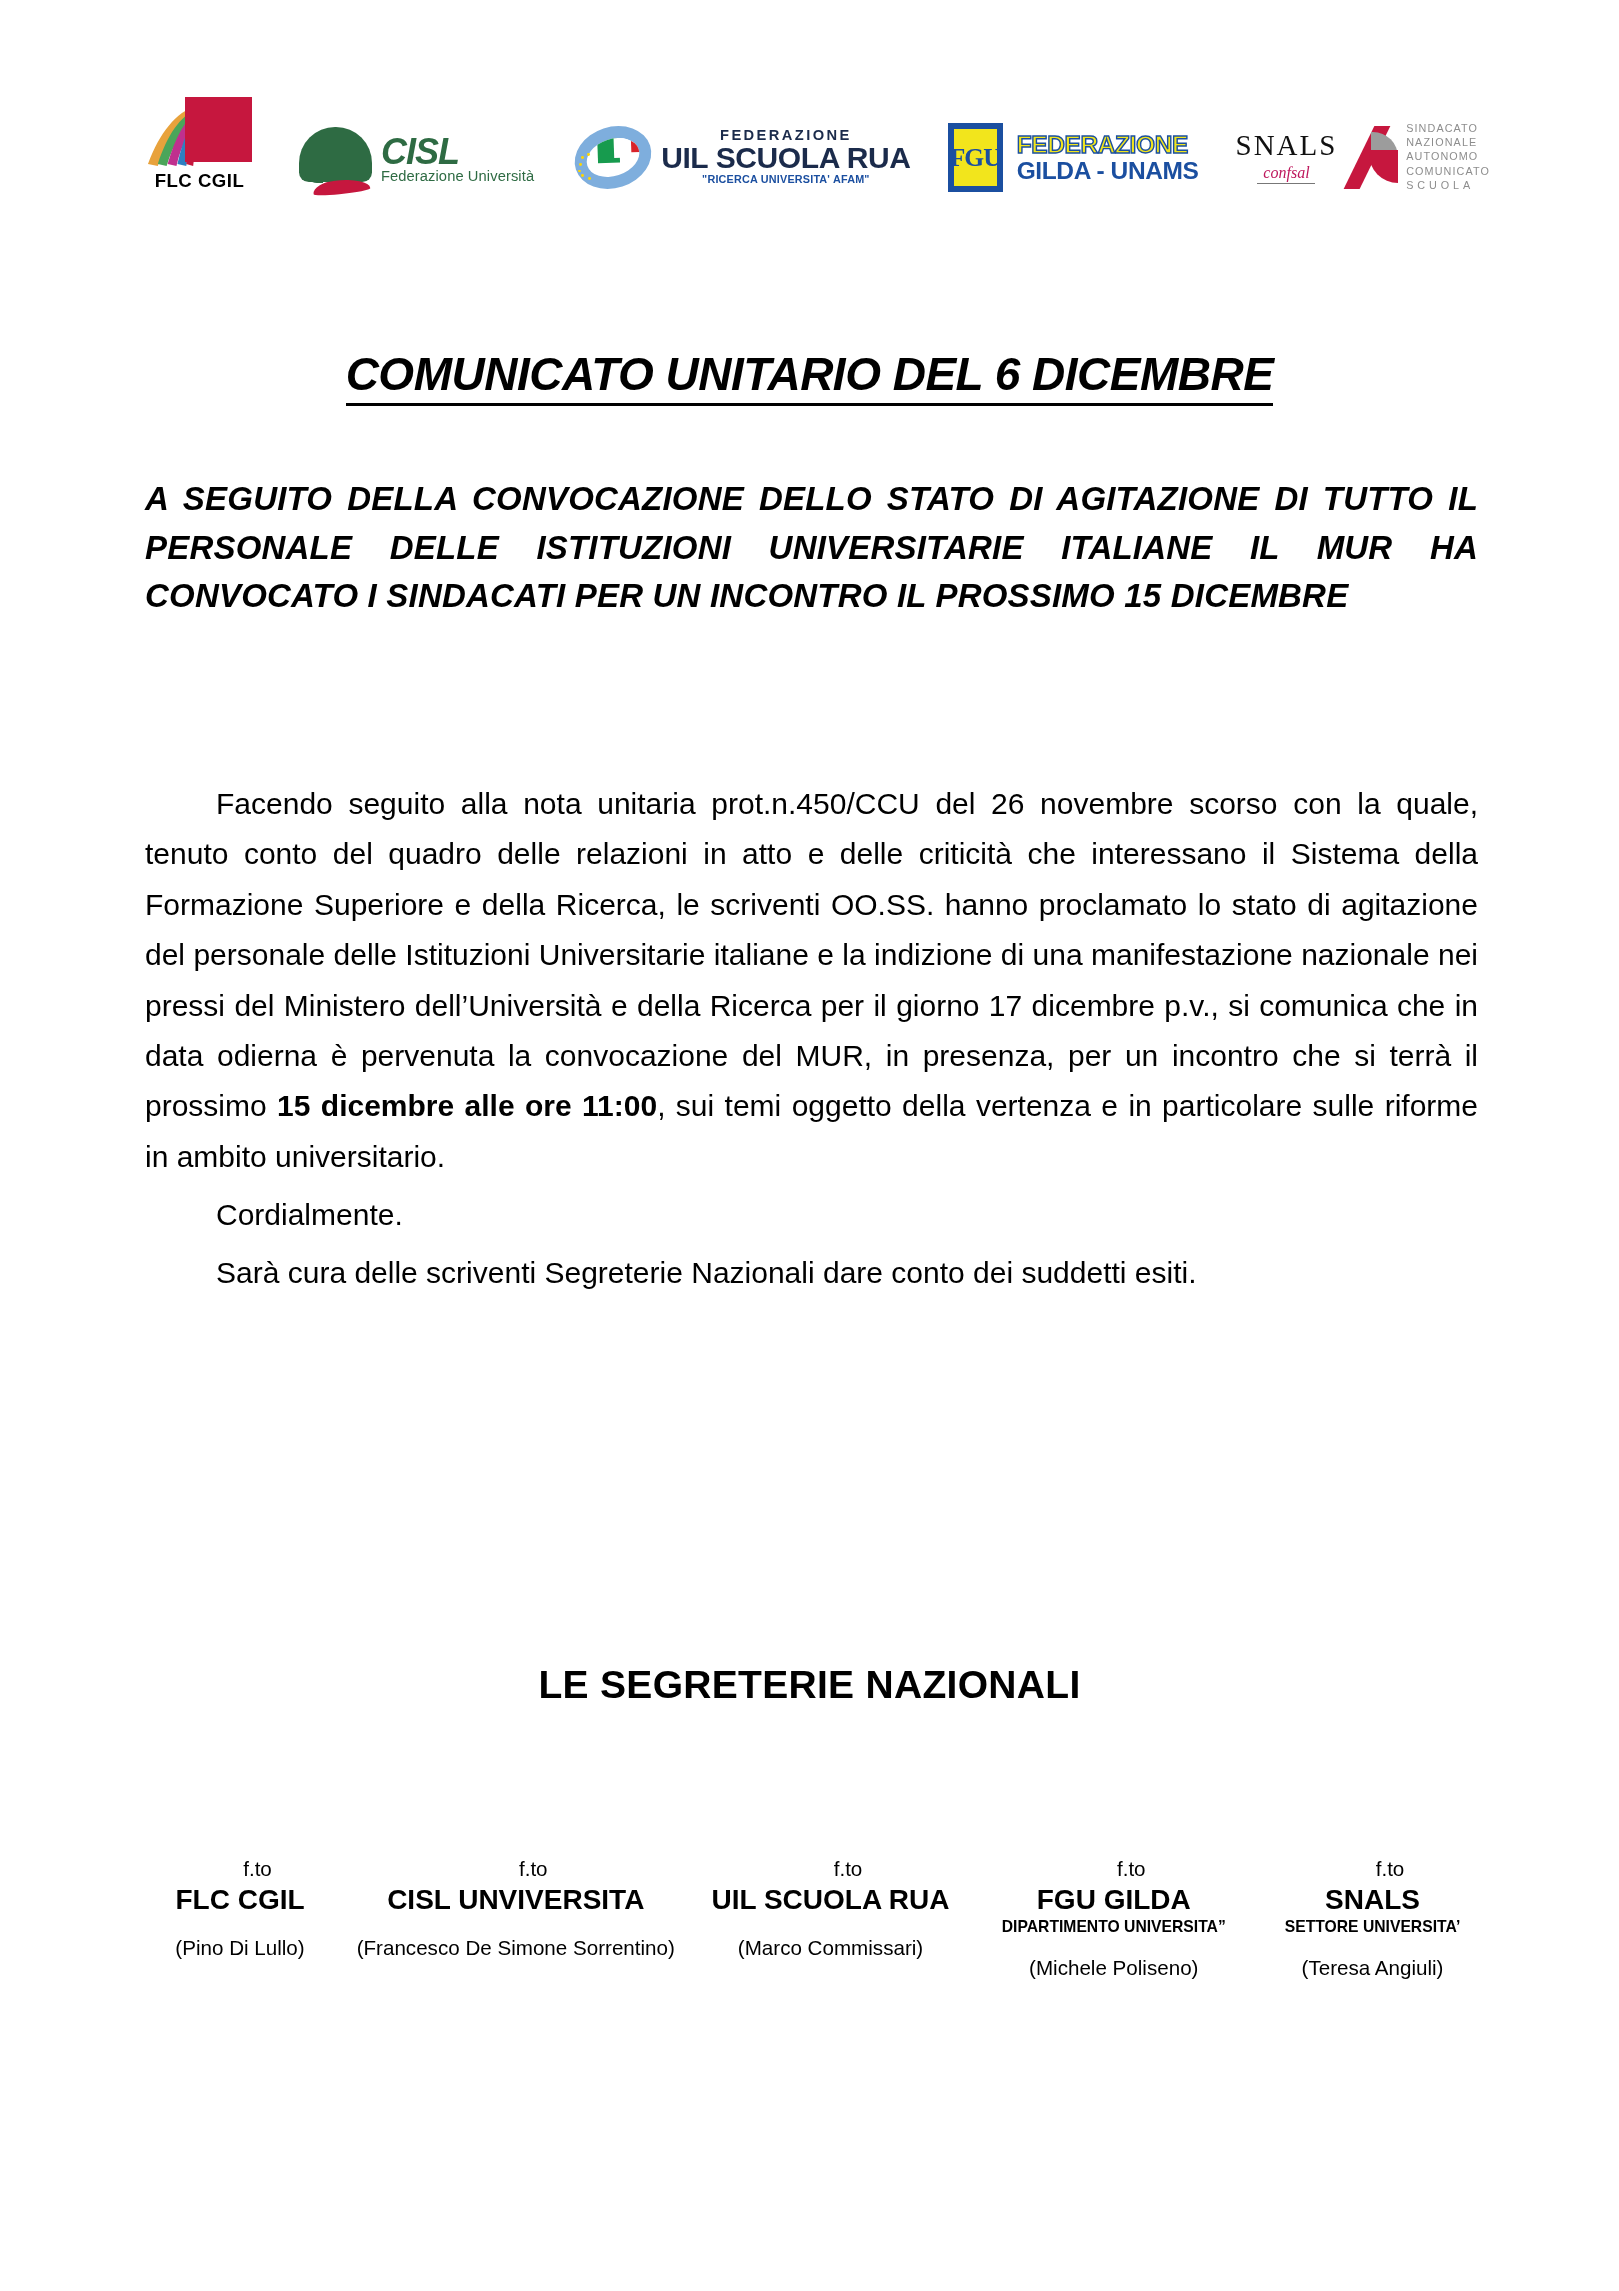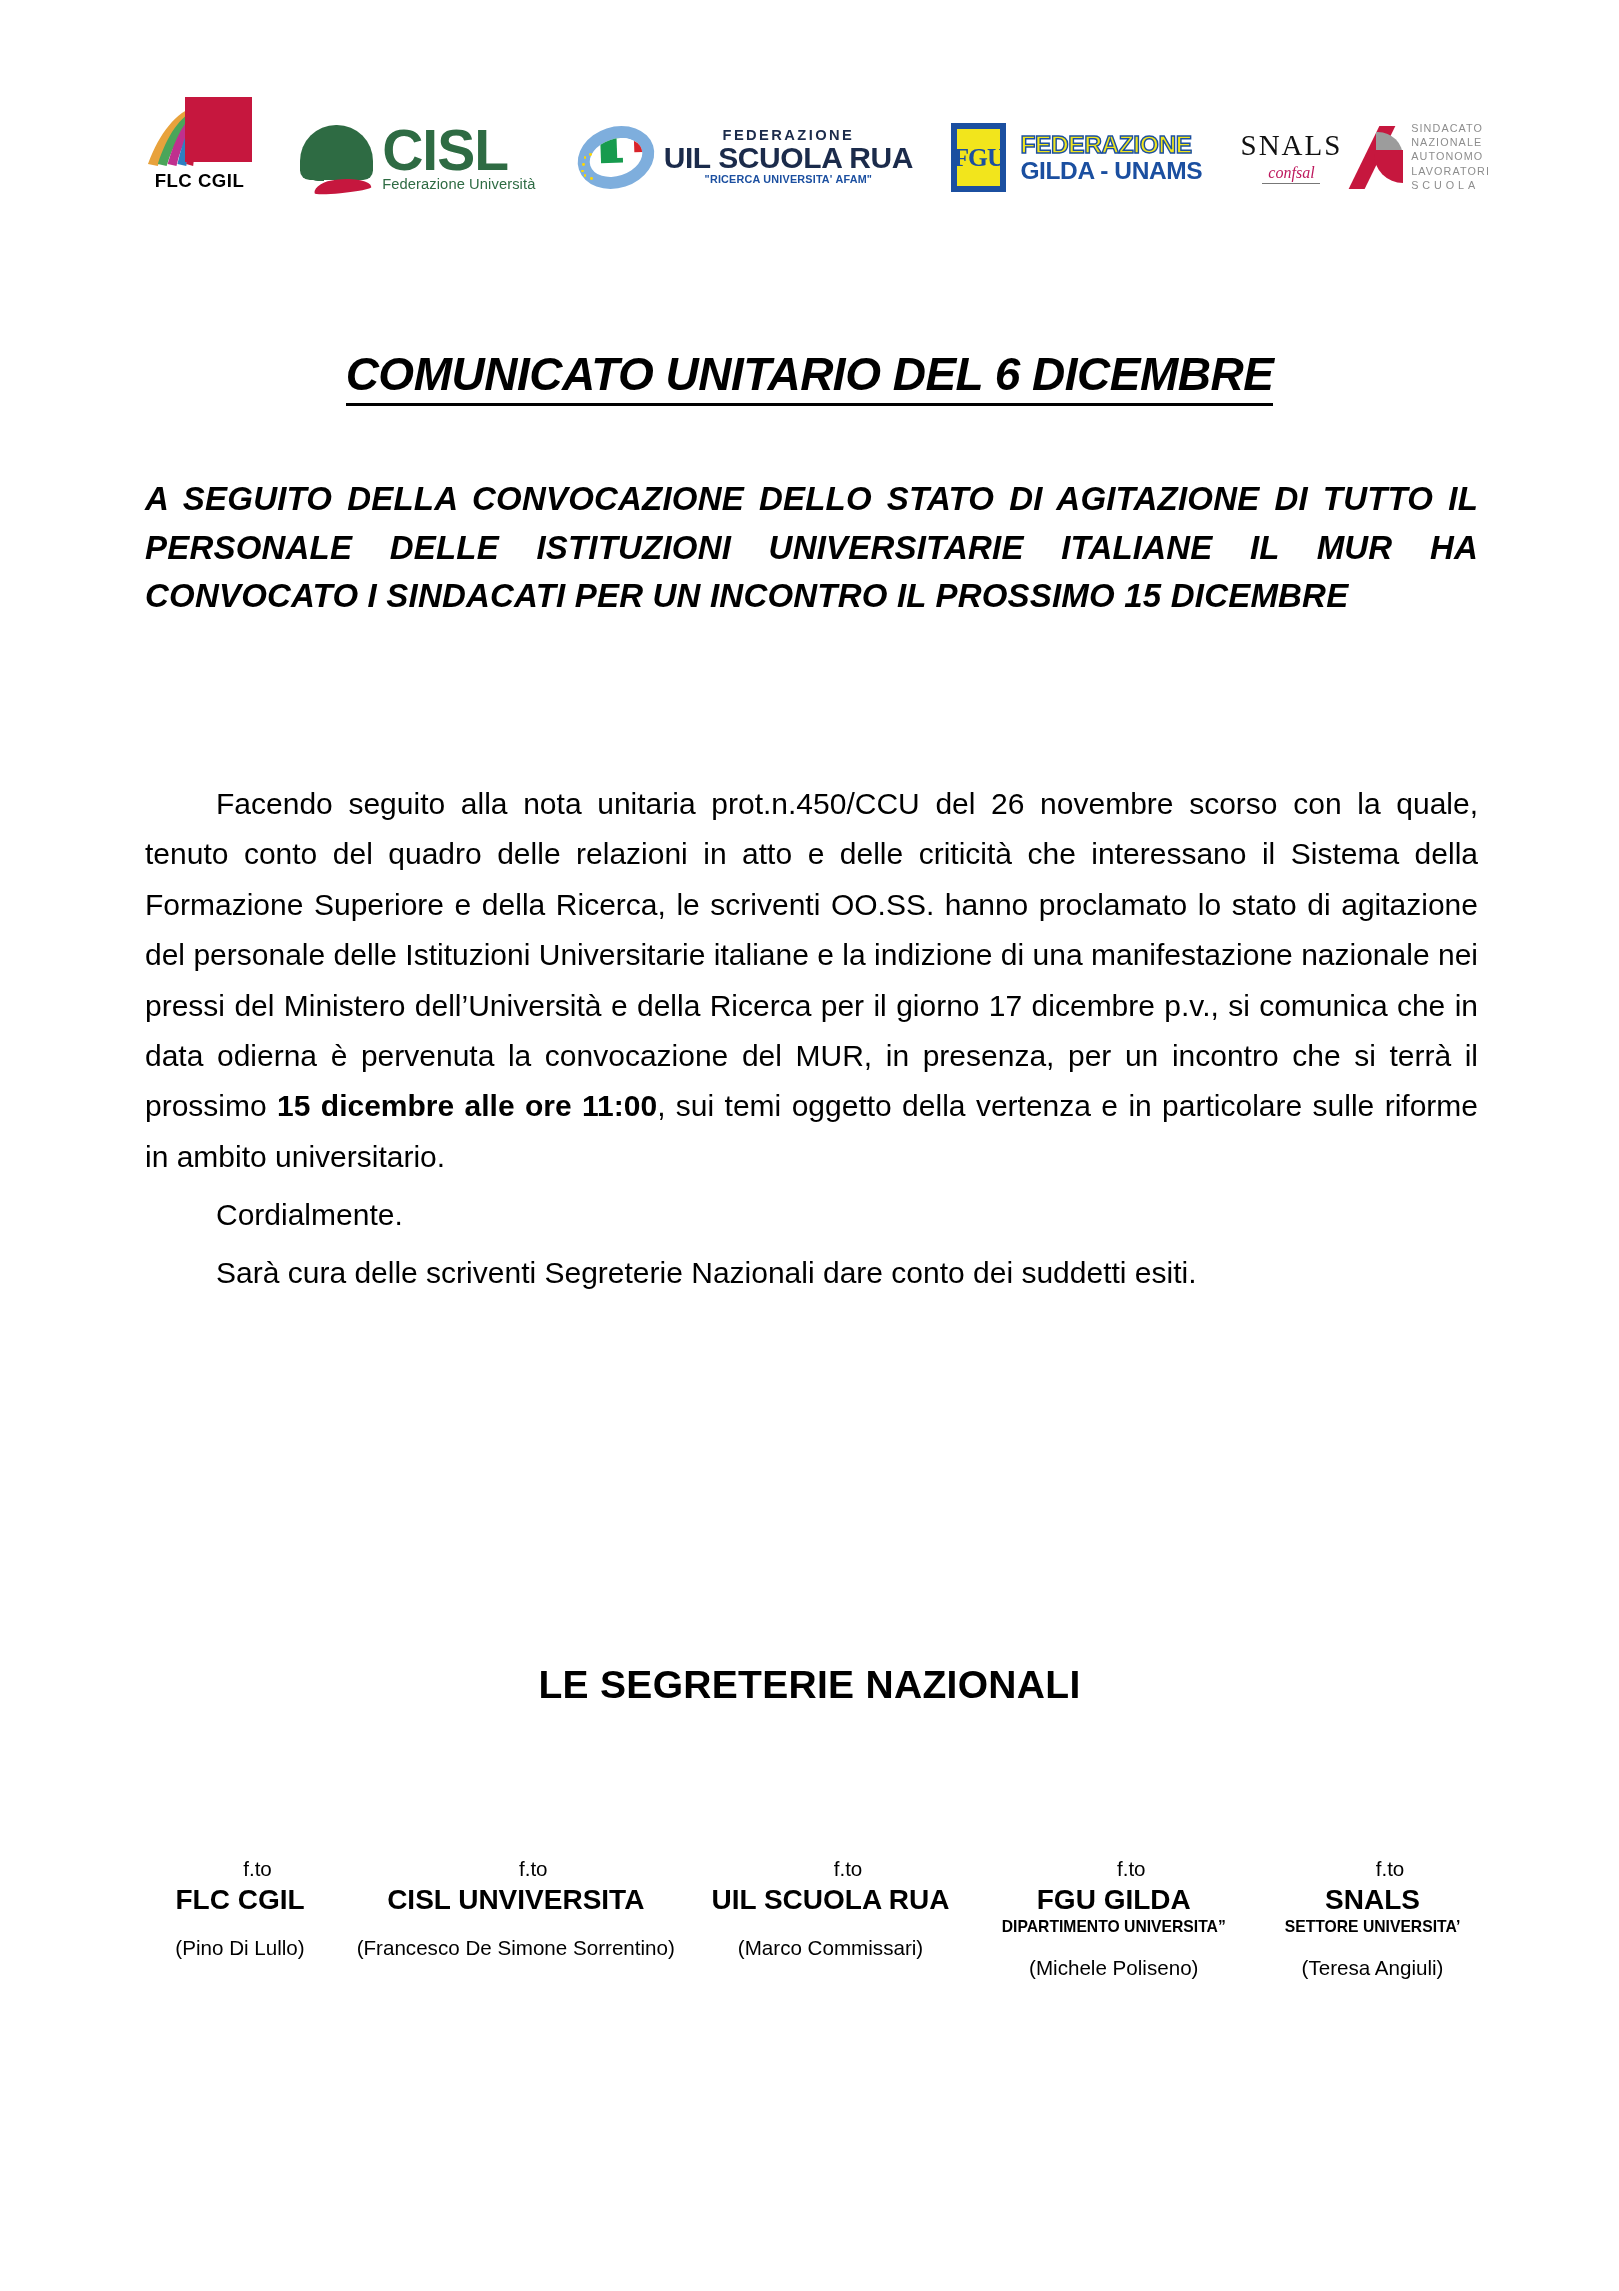--- a/index.html
+++ b/index.html
@@ -66,23 +66,24 @@
     background: #2e6b43;
     border-radius: 0 0 0 11.8px;
   }
   .cisl-swoosh {
     position: absolute; left: 13.7px; bottom: -2px; width: 57px; height: 13.7px;
     background: #c6173e;
     border-radius: 40% 60% 55% 45% / 80% 80% 20% 20%;
     transform: rotate(-6deg);
   }
   .cisl-letters {
-    font-size: 57px; font-weight: bold; color: #2e6b43;
+    font-size: 36px; font-weight: bold; color: #2e6b43;
     letter-spacing: -1px; line-height: .92;
     font-family: "Liberation Sans", sans-serif;
+    font-style: italic;
   }
   .cisl-sub { font-size: 14.7px; color: #2e6b43; font-weight: normal; letter-spacing: 0.1px; }
 
   
   .uil-wrap { display: flex; align-items: center; gap: 3.9px; }
   .uil-ring { position: relative; width: 86px; height: 73px; }
   .uil-band-outer {
     position: absolute; left: 2.9px; top: 7.8px; width: 78px; height: 61px;
     border-radius: 50%;
     border: 12.7px solid #7eaedd;
@@ -327,21 +328,21 @@
         </div>
         <div class="snals-mark">
           <div class="snals-slash"></div>
           <div class="snals-arc-gray"></div>
           <div class="snals-arc"></div>
         </div>
         <div class="snals-right">
           <div>SINDACATO</div>
           <div>NAZIONALE</div>
           <div>AUTONOMO</div>
-          <div>LAVORATORI</div>
+          <div>COMUNICATO</div>
           <div class="wide">SCUOLA</div>
         </div>
       </div>
     </div>
 
   </div>
 
   <h1 class="doc-title"><span>COMUNICATO UNITARIO DEL 6 DICEMBRE</span></h1>
 
   <div class="subtitle">A SEGUITO DELLA CONVOCAZIONE DELLO STATO DI AGITAZIONE DI TUTTO IL PERSONALE DELLE ISTITUZIONI UNIVERSITARIE ITALIANE IL MUR HA CONVOCATO I SINDACATI PER UN INCONTRO IL PROSSIMO 15 DICEMBRE</div>

